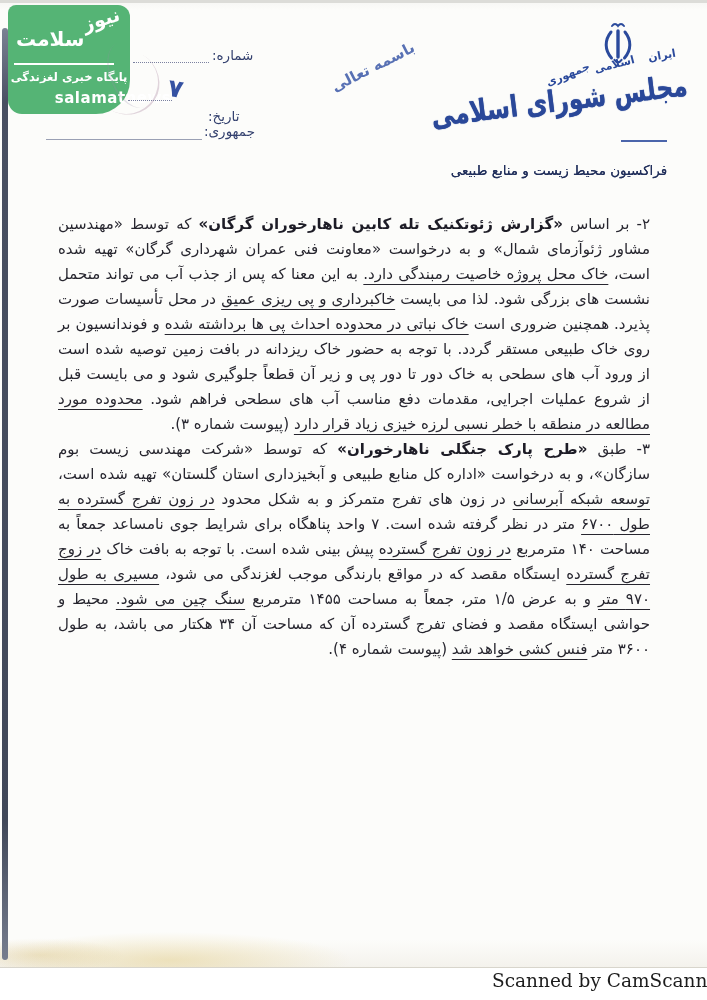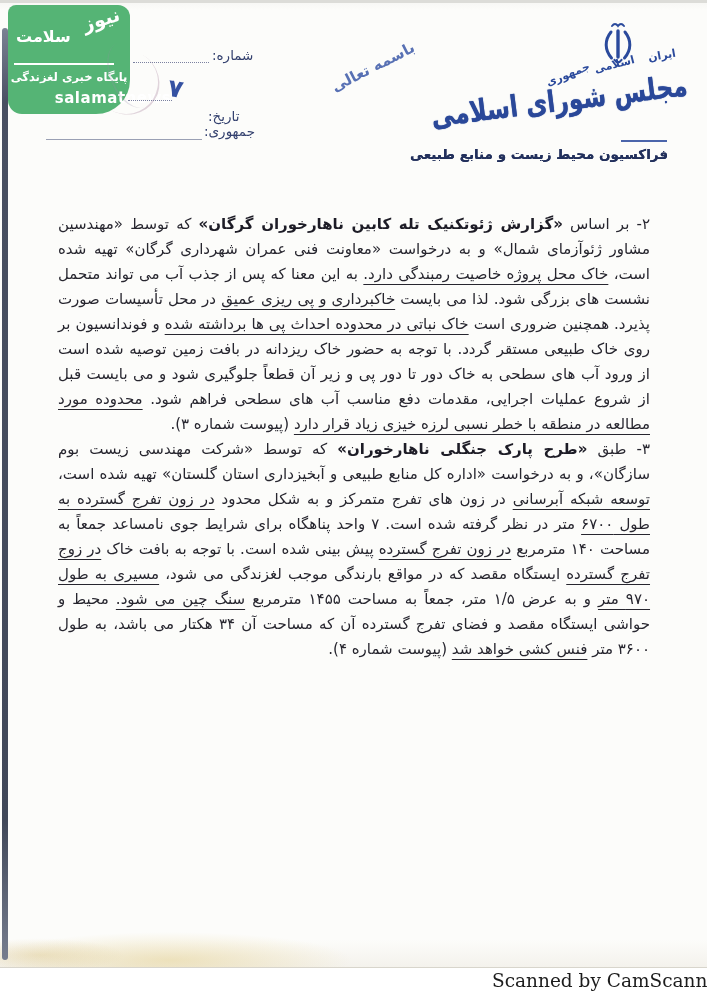--- a/index.html
+++ b/index.html
@@ -13,21 +13,21 @@
            linear-gradient(180deg,#f6f6f3 0px,#fcfcfa 10px,#fcfcfa 940px,#f4f2ec 967px);
          border-bottom:1px solid #d8d5cc;}
   .top-line{position:absolute;left:0;top:0;width:707px;height:3px;background:#dcdcd8;}
   .edge-left{position:absolute;left:2px;top:28px;width:6px;height:932px;border-radius:3px;
              background:linear-gradient(180deg,#7b8294 0%,#495062 8%,#414859 85%,#767d8e 100%);}
   
   .logo{position:absolute;left:8px;top:5px;width:122px;height:109px;background:#55b475;
         border-radius:8px 12px 34px 14px;color:#fff;}
   .logo-accent{position:absolute;right:10px;top:3px;font-size:19px;font-weight:bold;
                transform:rotate(-17deg);letter-spacing:-1px;}
-  .logo-main{position:absolute;left:8px;top:22px;font-size:16px;font-weight:bold;letter-spacing:-1px;}
+  .logo-main{position:absolute;left:8px;top:22px;font-size:20px;font-weight:bold;letter-spacing:-1px;}
   .logo-rule{position:absolute;left:6px;top:58px;width:100px;border-top:2px solid #ffffff;}
   .logo-tagline{position:absolute;left:0;top:65px;width:122px;text-align:center;
                 font-size:11.5px;font-weight:bold;}
   .logo-en{position:absolute;left:0;top:84px;width:122px;text-align:center;
            font-size:15px;font-weight:bold;letter-spacing:.5px;margin-left:44px;}
   
   .pen1{position:absolute;left:92px;top:50px;width:66px;height:64px;border-radius:50%;
         border-right:2px solid rgba(160,120,150,.30);transform:rotate(32deg);}
   .pen2{position:absolute;left:110px;top:40px;width:40px;height:70px;border-radius:50%;
         border-left:2px solid rgba(150,140,170,.22);transform:rotate(-24deg);}
@@ -44,22 +44,22 @@
   .emblem{position:absolute;left:597px;top:19px;}
   .country-word{position:absolute;color:#2b4a9c;font-size:11px;font-weight:bold;direction:rtl;white-space:nowrap;}
   .cw1{left:545px;top:68px;transform:rotate(-22deg);}
   .cw2{left:594px;top:58px;transform:rotate(-14deg);}
   .cw3{left:648px;top:49px;transform:rotate(-10deg);}
   .majles{position:absolute;left:478px;top:76px;width:230px;text-align:center;color:#2a4899;
           font-size:30px;font-weight:bold;letter-spacing:-2px;direction:rtl;white-space:nowrap;
           transform:rotate(-7deg) scaleX(.78);transform-origin:60% 50%;
           text-shadow:0 0 1px #2a4899;}
   .majles-rule{position:absolute;left:621px;top:140px;width:46px;height:2px;background:#2b4a9c;opacity:.85;}
-  .fraction{position:absolute;left:450px;top:146px;width:218px;text-align:center;color:#22305c;
-            font-size:13.5px;font-weight:bold;direction:rtl;white-space:nowrap;
+  .fraction{position:absolute;left:450px;top:162px;width:218px;text-align:center;color:#22305c;
+            font-size:13.5px;font-weight:normal;direction:rtl;white-space:nowrap;
             text-shadow:0 0 .5px #22305c;}
   
   .letter-body{position:absolute;left:58px;top:212px;width:592px;direction:rtl;
                color:#27262f;font-size:15px;line-height:25px;text-align:justify;}
   .letter-body p{margin:0;text-align:justify;-moz-text-align-last:right;text-align-last:right;}
   .letter-body .b{font-weight:bold;color:#1d1c26;}
   .letter-body .u{text-decoration:underline;text-decoration-thickness:1px;text-underline-offset:5px;}
   
   .scan-footer{position:absolute;left:0;top:968px;width:707px;height:32px;background:#ffffff;}
   .camscanner{position:absolute;left:492px;top:2px;font-family:"DejaVu Serif",serif;

